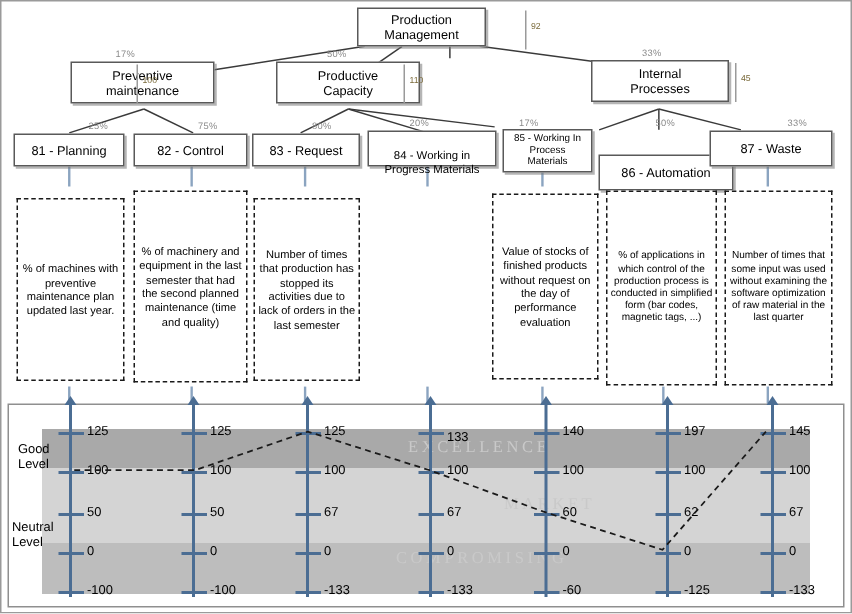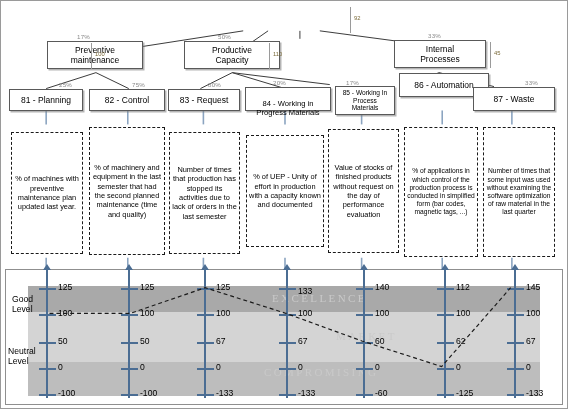--- a/index.html
+++ b/index.html
@@ -79,20 +79,24 @@
       <path d="M45,258 L45,272"></path>
       <path d="M127,258 L127,272"></path>
       <path d="M203,258 L203,272"></path>
       <path d="M285,258 L285,272"></path>
       <path d="M362,258 L362,272"></path>
       <path d="M443,258 L443,272"></path>
       <path d="M513,258 L513,272"></path>
     </g>
   </svg>
 
+  <div class="abs node" style="left:237px;top:4px;width:86px;height:26px;">
+    <span style="white-space:pre-line;">Production
+Management</span>
+  </div>
   <div class="abs scorebar" style="left:349px;top:6px;height:26px;"></div>
   <div class="abs score" style="left:353px;top:14px;">92</div>
 
   <div class="abs pct" style="left:76px;top:32px;">17%</div>
   <div class="abs node" style="left:46px;top:40px;width:96px;height:28px;">
     <span style="white-space:pre-line;">Preventive
 maintenance</span>
   </div>
   <div class="abs scorebar" style="left:90px;top:42px;height:26px;"></div>
   <div class="abs score" style="left:94px;top:50px;">100</div>
@@ -135,40 +139,37 @@
   </div>
 
   <div class="abs pct" style="left:345px;top:78px;">17%</div>
   <div class="abs node tiny" style="left:334px;top:85px;width:60px;height:29px;">
     <span style="white-space:pre-line;">85 - Working In
 Process
 Materials</span>
   </div>
 
   <div class="abs pct" style="left:436px;top:78px;">50%</div>
-  <div class="abs node" style="left:398px;top:72px;width:90px;height:24px;">
+  <div class="abs node" style="left:398px;top:102px;width:90px;height:24px;">
     <span>86 - Automation</span>
   </div>
 
   <div class="abs pct" style="left:524px;top:78px;">33%</div>
   <div class="abs node" style="left:472px;top:86px;width:82px;height:24px;">
     <span>87 - Waste</span>
   </div>
 
   <div class="abs desc" style="left:10px;top:131px;width:72px;height:122px;">
     <span>% of machines with preventive maintenance plan updated last year.</span>
   </div>
   <div class="abs desc" style="left:88px;top:126px;width:76px;height:128px;">
     <span>% of machinery and equipment in the last semester that had the second planned maintenance (time and quality)</span>
   </div>
   <div class="abs desc" style="left:168px;top:131px;width:71px;height:122px;">
     <span>Number of times that production has stopped its activities due to lack of orders in the last semester</span>
-  </div>
-  <div class="abs desc" style="left:245px;top:134px;width:78px;height:112px;">
-    <span>% of UEP - Unity of effort in production with a capacity known and documented</span>
   </div>
   <div class="abs desc" style="left:327px;top:128px;width:71px;height:124px;">
     <span>Value of stocks of finished products without request on the day of performance evaluation</span>
   </div>
   <div class="abs desc tight" style="left:403px;top:126px;width:74px;height:130px;">
     <span>% of applications in which control of the production process is conducted in simplified form (bar codes, magnetic tags, ...)</span>
   </div>
   <div class="abs desc tight" style="left:482px;top:126px;width:72px;height:130px;">
     <span>Number of times that some input was used without examining the software optimization of raw material in the last quarter</span>
   </div>
@@ -244,21 +245,21 @@
         <div class="tlab" style="left: 369px; top: 38px;">100</div>
         <div class="tick" style="left: 350px; top: 72px;"></div>
         <div class="tlab" style="left: 369px; top: 66px;">60</div>
         <div class="tick" style="left: 350px; top: 98px;"></div>
         <div class="tlab" style="left: 369px; top: 92px;">0</div>
         <div class="tick" style="left: 350px; top: 124px;"></div>
         <div class="tlab" style="left: 369px; top: 118px;">-60</div>
         <div class="arrow" style="left: 435px; top: -6px;"></div>
         <div class="axis" style="left: 438px; top: 0px; height: 128px;"></div>
         <div class="tick" style="left: 431px; top: 18px;"></div>
-        <div class="tlab" style="left: 450px; top: 12px;">112</div>
+        <div class="tlab" style="left: 450px; top: 12px;">197</div>
         <div class="tick" style="left: 431px; top: 44px;"></div>
         <div class="tlab" style="left: 450px; top: 38px;">100</div>
         <div class="tick" style="left: 431px; top: 72px;"></div>
         <div class="tlab" style="left: 450px; top: 66px;">62</div>
         <div class="tick" style="left: 431px; top: 98px;"></div>
         <div class="tlab" style="left: 450px; top: 92px;">0</div>
         <div class="tick" style="left: 431px; top: 124px;"></div>
         <div class="tlab" style="left: 450px; top: 118px;">-125</div>
         <div class="arrow" style="left: 505px; top: -6px;"></div>
         <div class="axis" style="left: 508px; top: 0px; height: 128px;"></div>

